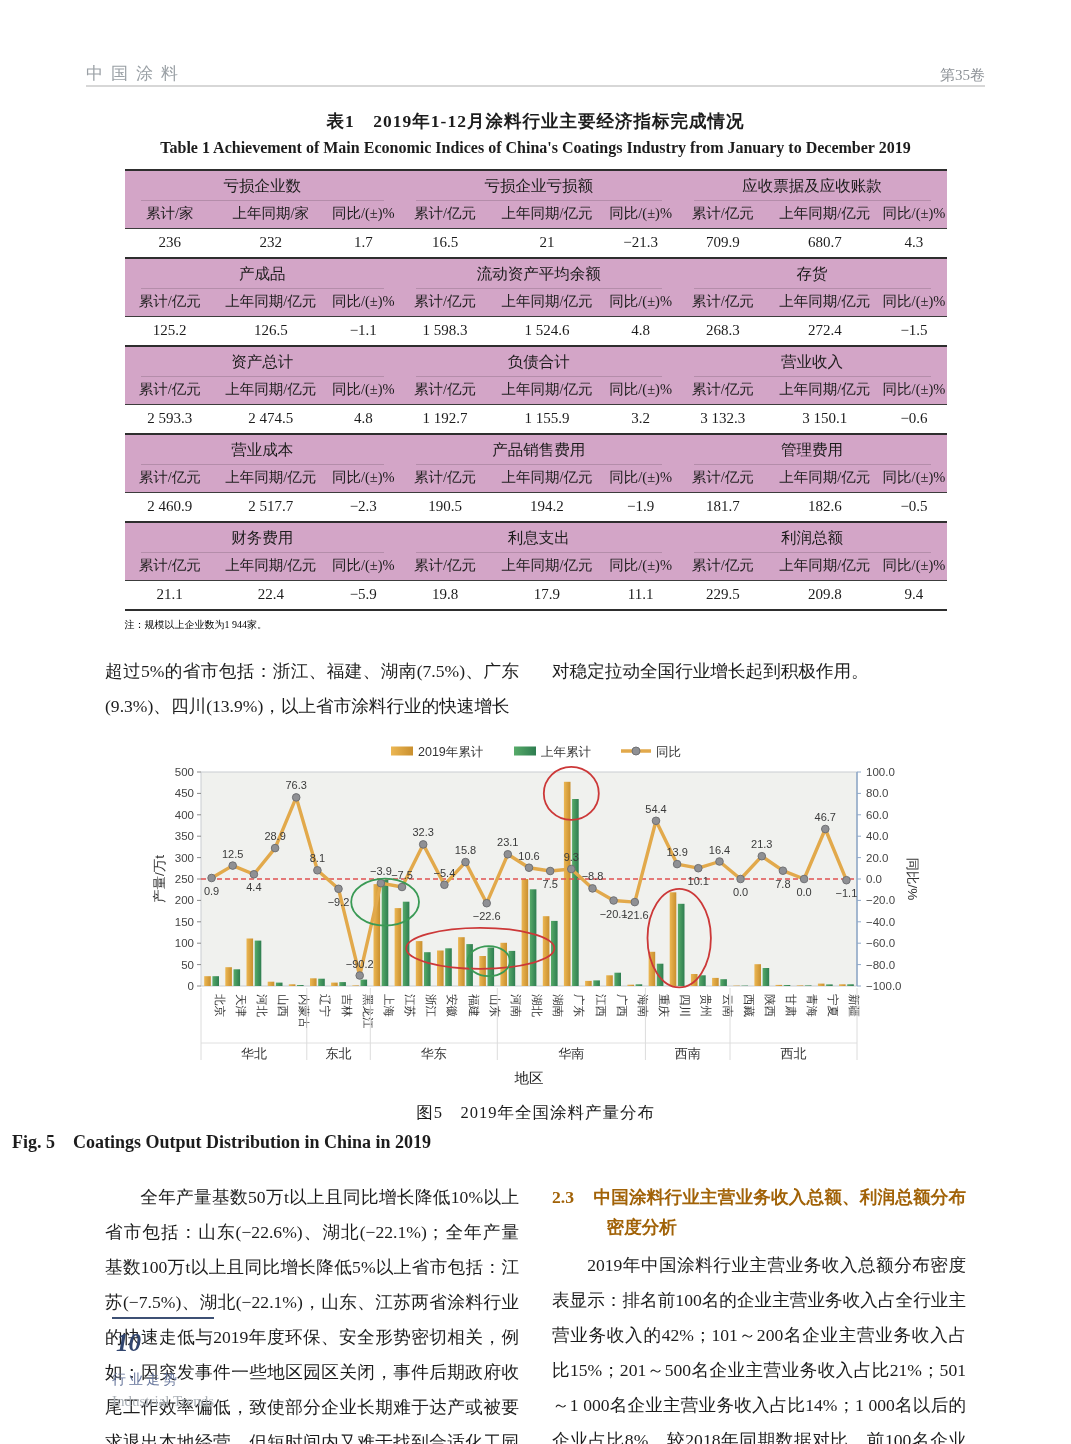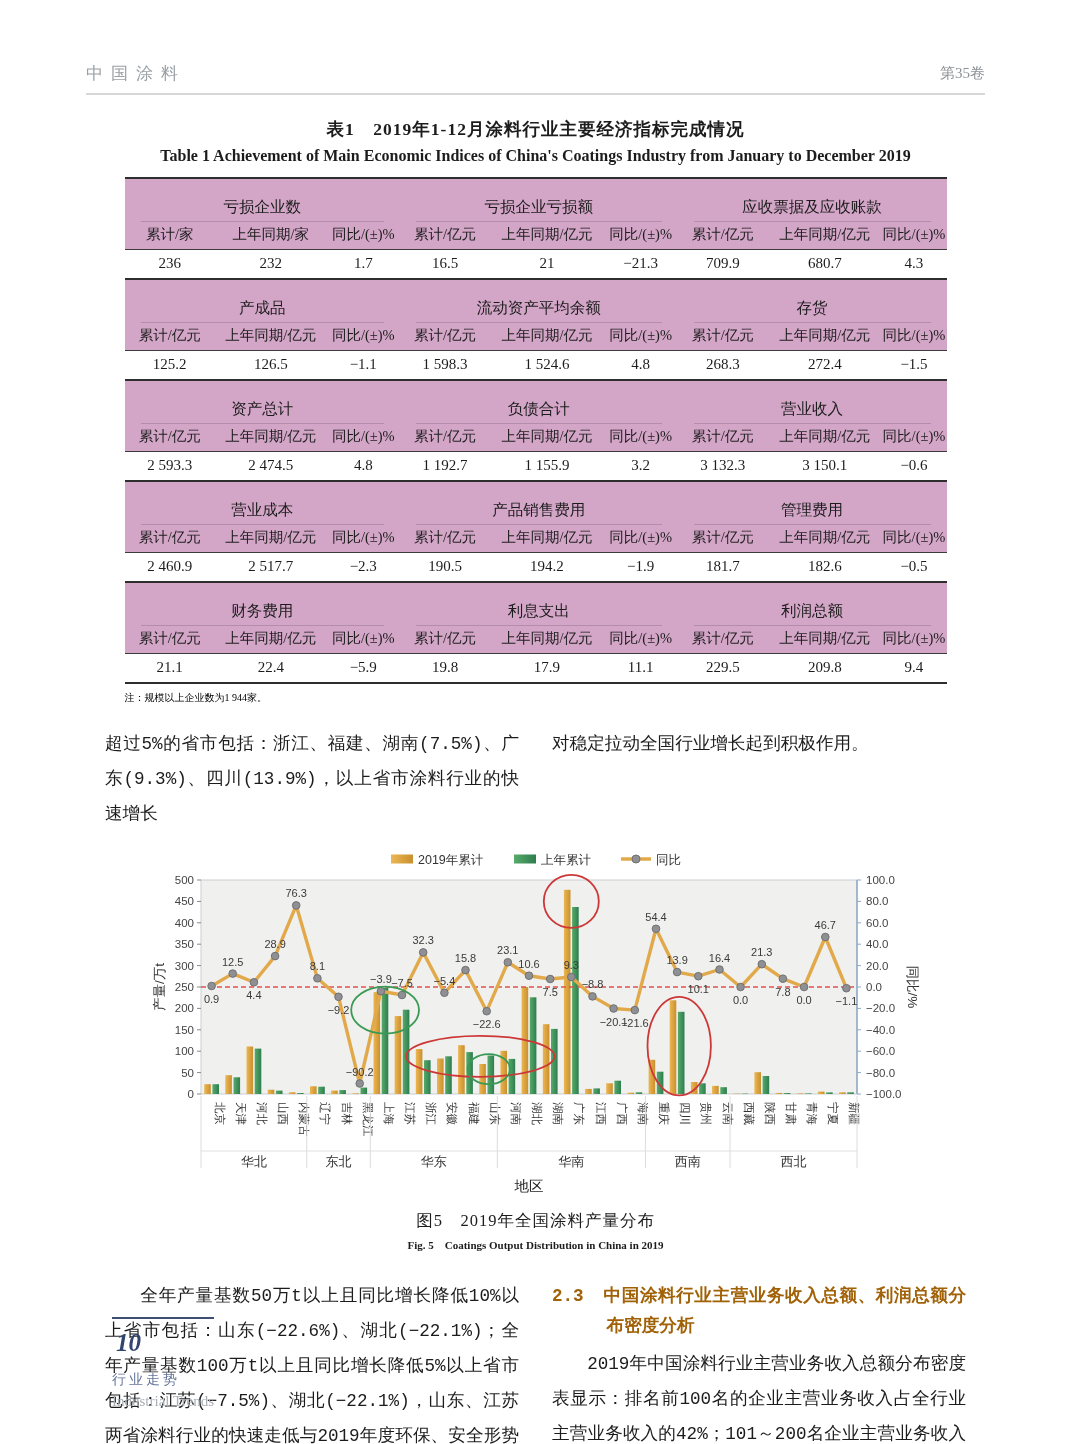--- a/index.html
+++ b/index.html
@@ -1,47 +1,47 @@
 <!DOCTYPE html>
 <html><head>
 <meta charset="utf-8">
 <style>
   html,body{margin:0;padding:0;background:#e8e8e8;}
   .page{position:relative;width:1071px;height:1444px;background:#ffffff;margin:0 auto;
         font-family:"Liberation Serif","DejaVu Serif",serif;color:#1c1c1c;overflow:hidden;}
   
-  .runhead{display:flex;justify-content:space-between;align-items:center;
-           margin:0 86px;padding-top:62px;padding-bottom:8px;border-bottom:2px solid #d7d7d7;}
+  .runhead{display:flex;justify-content:space-between;align-items:flex-end;
+           margin:0 86px;padding-top:62px;padding-bottom:0;border-bottom:2px solid #d7d7d7;}
   .journal{color:#9aa0a5;font-size:17px;letter-spacing:8px;}
   .volume{color:#8d9297;font-size:15px;}
   
   .tbl-title-cn{text-align:center;font-size:17.5px;font-weight:bold;margin-top:22px;letter-spacing:1px;}
   .tbl-title-en{text-align:center;font-size:16px;font-weight:bold;margin-top:6px;}
   
   table.econ{border-collapse:collapse;width:822px;margin:12px auto 0;font-size:15px;
              border-bottom:2.5px solid #2e2e2e;table-layout:fixed;}
   table.econ th,table.econ td{font-weight:normal;text-align:center;}
-  tr.grp th{background:#d3a5c7;padding:16px 0 0;border-top:2.5px solid #2e2e2e;}
+  tr.grp th{background:#d3a5c7;padding:3px 0 0;border-top:2.5px solid #2e2e2e;}
   tr.grp .gname{display:block;margin:0 16px;padding:2px 0 3px;border-bottom:1px solid #b48daa;
                 font-size:15.5px;}
   tr.cols th{background:#d3a5c7;padding:3px 0 5px;border-bottom:1.2px solid #3c3c3c;font-size:14.5px;}
   tr.vals td{background:#ffffff;padding:5px 0 6px;font-size:15px;}
   .tbl-note{width:822px;margin:7px auto 0;font-size:10px;color:#000000;}
   
-  .twocol{display:flex;gap:33px;margin:0 105px;font-family:Liberation Mono, monospace;}
+  .twocol{display:flex;gap:33px;margin:0 105px;}
   .col{width:414px;font-size:17.6px;line-height:35px;text-align:justify;text-justify:inter-ideograph;}
   .twocol.top{margin-top:22px;}
   .indent{text-indent:2em;}
   .sec-head{color:#a16207;font-weight:bold;font-size:17.6px;line-height:30px;
             padding-left:3.1em;text-indent:-3.1em;margin:2px 0 6px;}
   .sec-head .num{padding-right:1.1em;}
   
   .figure{margin:14px auto 0;width:770px;}
   .fig-cap-cn{text-align:center;font-size:16.5px;font-weight:normal;margin-top:10px;letter-spacing:1px;}
-  .fig-cap-en{text-align:center;font-size:11px;font-weight:bold;margin-top:6px;}
+  .fig-cap-en{font-size:18px;font-weight:bold;margin-top:6px;margin-left:12px;}
   .twocol.bottom{margin-top:26px;}
   
   .pagefoot{position:absolute;left:112px;bottom:34px;display:flex;align-items:stretch;flex-direction:column;}
   .pnum{border-top:2px solid #3d5074;color:#31456e;font-style:italic;font-weight:bold;
         font-size:25px;padding:4px 14px 0 4px;line-height:40px;}
   .vbar{width:7px;background:#3d5074;margin-right:12px;}
   .foot-cn{color:#66759b;font-size:14px;letter-spacing:3px;line-height:26px;padding-top:4px;}
   .foot-en{color:#aab0b6;font-size:15px;}
   svg text{font-family:"Liberation Sans","DejaVu Sans",sans-serif;}
 </style>

